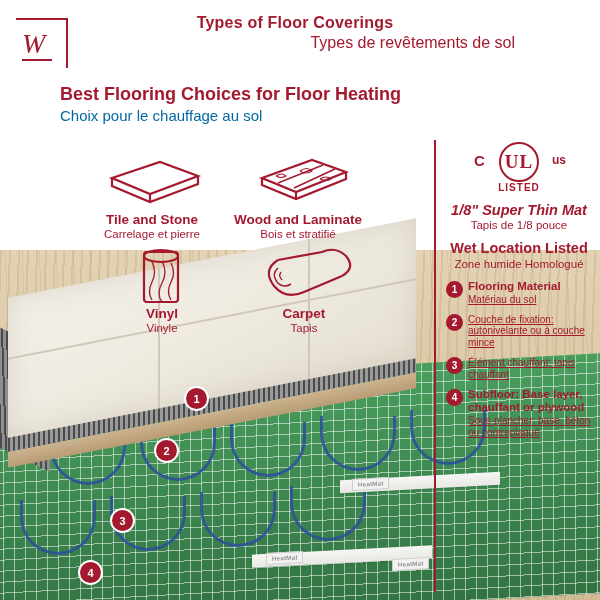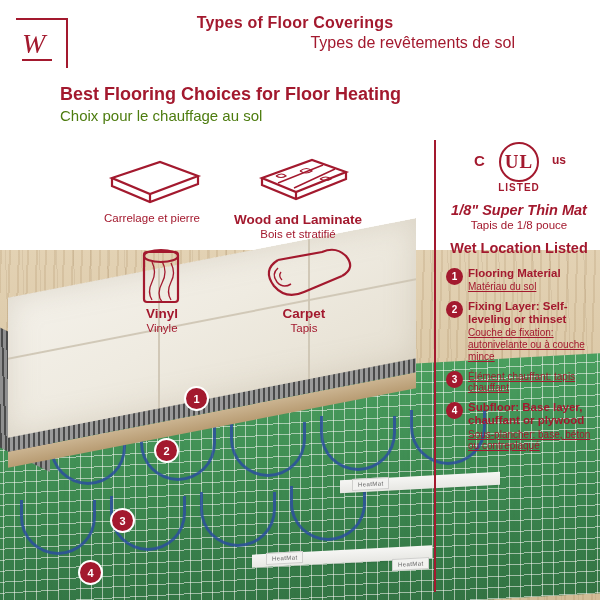--- a/index.html
+++ b/index.html
@@ -212,21 +212,21 @@
   .subtitle h3 {
     margin: 0;
     font-size: 18px;
     font-weight: bold;
     color: #a3192e;
   }
   .subtitle h4 {
     margin: 2px 0 0 0;
     font-size: 15px;
     font-weight: normal;
-    color: #4d7c0f;
+    color: #0369a1;
   }
 
   
   .icon-block {
     position: absolute;
     text-align: center;
     width: 140px;
   }
   .icon-block .cap1 {
     font-size: 13.5px;
@@ -433,20 +433,21 @@
   </div>
 
   <div class="icon-block" style="left:82px; top:152px;">
     <div class="icon-art">
       <svg width="140" height="60" viewBox="0 0 140 60">
         <polygon points="30,26 78,10 116,24 68,42" fill="none" stroke="#a3192e" stroke-width="2.2"></polygon>
         <polyline points="30,26 30,34 68,50 116,32 116,24" fill="none" stroke="#a3192e" stroke-width="2.2"></polyline>
         <line x1="68" y1="42" x2="68" y2="50" stroke="#a3192e" stroke-width="2.2"></line>
       </svg>
     </div>
+    <div class="cap1">Tile and Stone</div>
     <div class="cap2">Carrelage et pierre</div>
   </div>
 
   <div class="icon-block" style="left:92px; top:246px;">
     <div class="icon-art">
       <svg width="140" height="66" viewBox="0 0 140 66">
         <rect x="52" y="6" width="34" height="50" rx="3" fill="none" stroke="#a3192e" stroke-width="2.2"></rect>
         <ellipse cx="69" cy="10" rx="17" ry="6" fill="none" stroke="#a3192e" stroke-width="2.2"></ellipse>
         <path d="M60,16 q5,10 0,20 q-5,10 0,18" fill="none" stroke="#a3192e" stroke-width="1.3"></path>
         <path d="M70,15 q6,11 0,22 q-6,11 0,19" fill="none" stroke="#a3192e" stroke-width="1.3"></path>
@@ -494,34 +495,34 @@
       <div class="ul-text">UL</div>
       <div class="ul-c">C</div>
       <div class="ul-us">us</div>
       <div class="ul-listed">LISTED</div>
     </div>
 
     <div class="panel-head">
       <div class="l1">1/8" Super Thin Mat</div>
       <div class="l2">Tapis de 1/8 pouce</div>
       <div class="l3">Wet Location Listed</div>
+      <div class="l4">Zone humide Homologué</div>
     </div>
 
     <div class="legend">
       <div class="legend-row">
         <div class="legend-num">1</div>
         <div class="legend-text">
           <div class="en">Flooring Material</div>
           <div class="fr">Matériau du sol</div>
         </div>
       </div>
       <div class="legend-row">
         <div class="legend-num">2</div>
         <div class="legend-text">
-          <div class="en">Fixing Layer: Self-leveling or thinset</div>
           <div class="fr">Couche de fixation: autonivelante ou à couche mince</div>
         </div>
       </div>
       <div class="legend-row">
         <div class="legend-num">3</div>
         <div class="legend-text">
           <div class="fr">Élément chauffant: tapis chauffant</div>
         </div>
       </div>
       <div class="legend-row">

